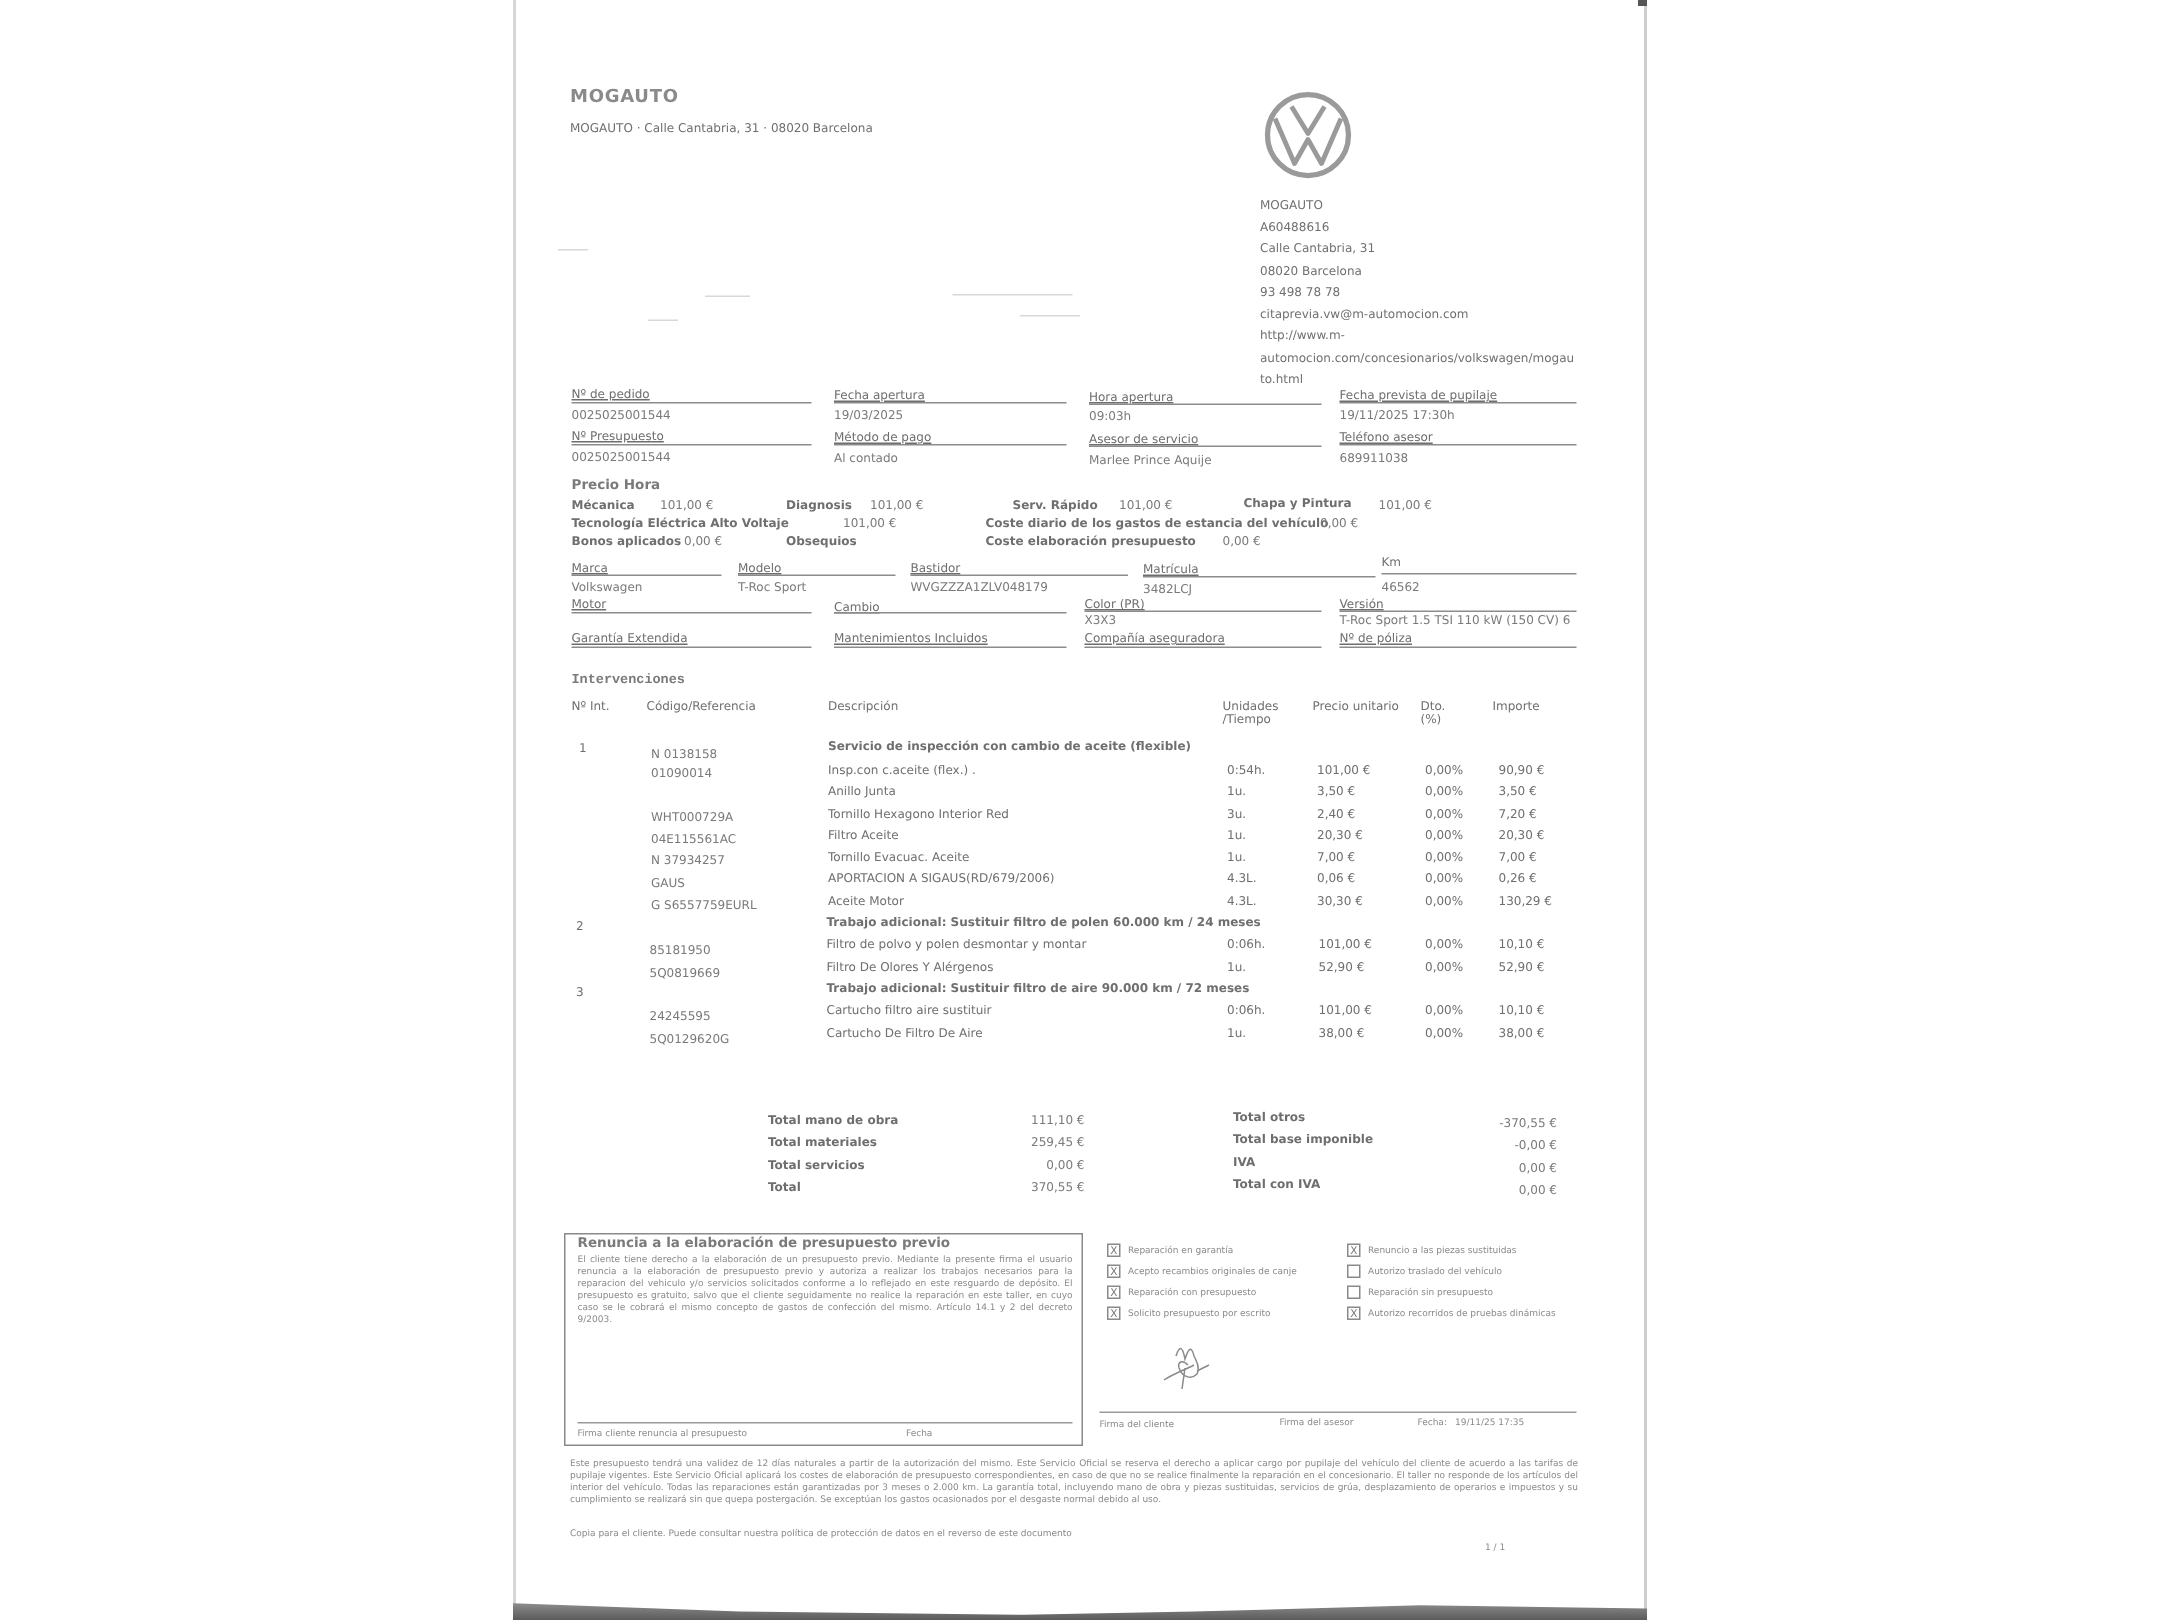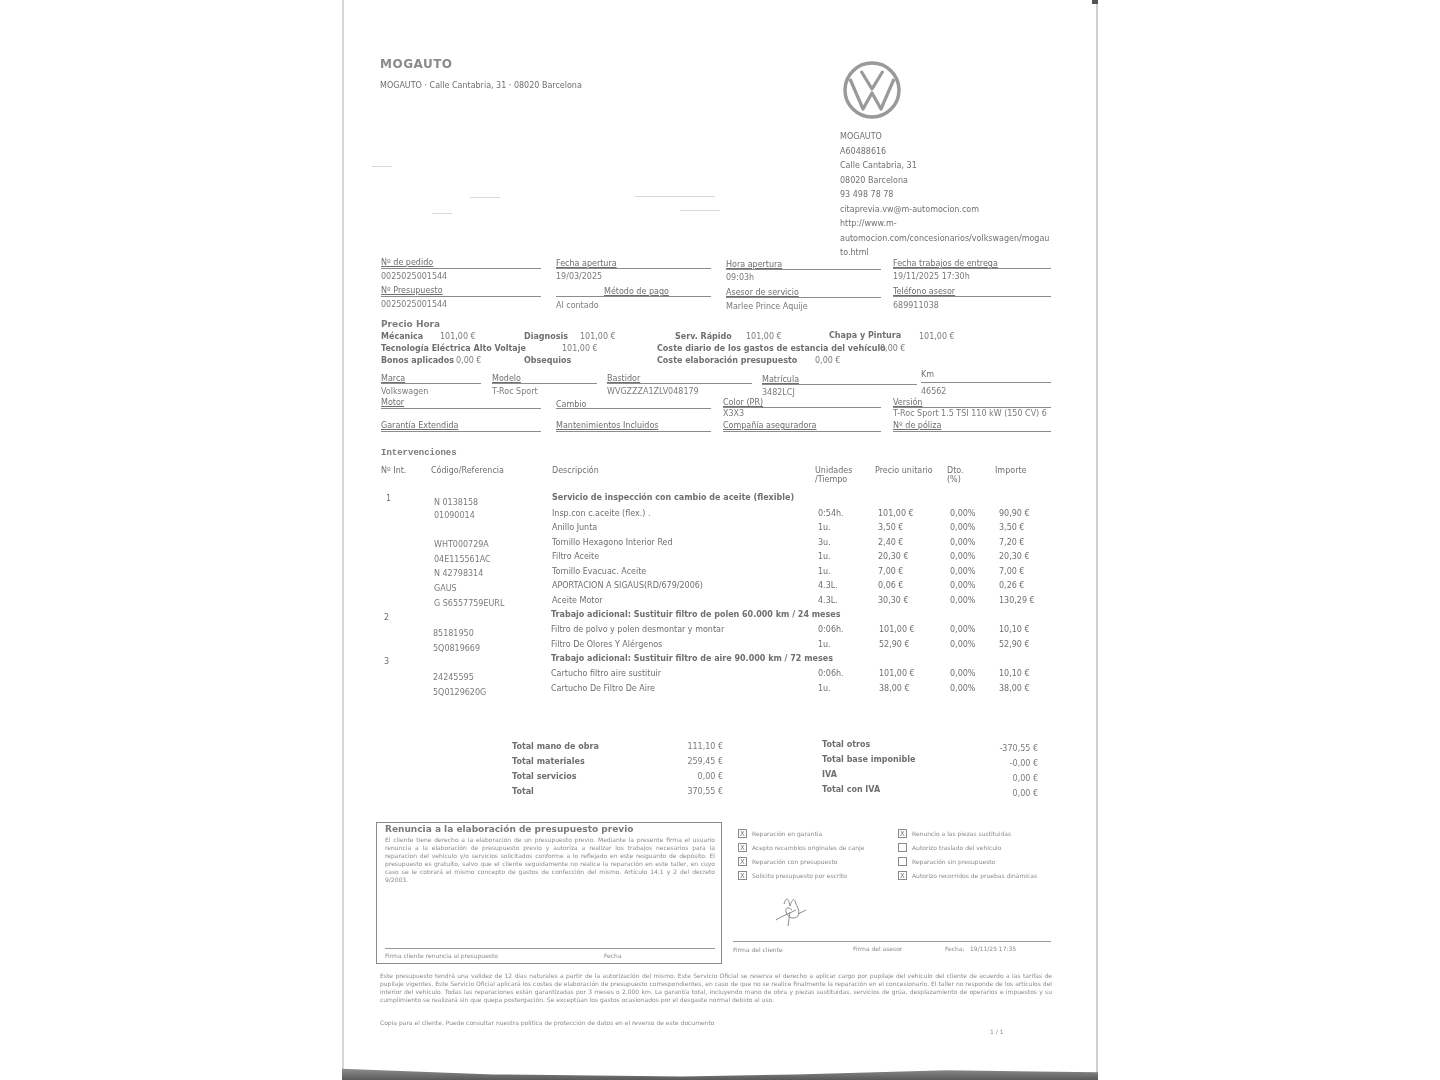--- a/index.html
+++ b/index.html
@@ -78,29 +78,29 @@
 <div class="abs val" style="left:381px;top:272px;">0025025001544</div>
 
 <div class="abs lbl" style="left:556px;top:259px;">Fecha apertura</div>
 <div class="uline" style="left:556px;top:268px;width:155px;"></div>
 <div class="abs val" style="left:556px;top:272px;">19/03/2025</div>
 
 <div class="abs lbl" style="left:726px;top:260px;">Hora apertura</div>
 <div class="uline" style="left:726px;top:269px;width:155px;"></div>
 <div class="abs val" style="left:726px;top:273px;">09:03h</div>
 
-<div class="abs lbl" style="left:893px;top:259px;">Fecha trabajos de entrega</div>
+<div class="abs lbl" style="left:893px;top:259px;">Fecha prevista de pupilaje</div>
 <div class="uline" style="left:893px;top:268px;width:158px;"></div>
 <div class="abs val" style="left:893px;top:272px;">19/11/2025 17:30h</div>
 
 <div class="abs lbl" style="left:381px;top:286px;">Nº Presupuesto</div>
 <div class="uline" style="left:381px;top:296px;width:160px;"></div>
 <div class="abs val" style="left:381px;top:300px;">0025025001544</div>
 
-<div class="abs lbl" style="left:556px;top:287px;margin-left:48px;">Método de pago</div>
+<div class="abs lbl" style="left:556px;top:287px;">Método de pago</div>
 <div class="uline" style="left:556px;top:296px;width:155px;"></div>
 <div class="abs val" style="left:556px;top:301px;">Al contado</div>
 
 <div class="abs lbl" style="left:726px;top:288px;">Asesor de servicio</div>
 <div class="uline" style="left:726px;top:297px;width:155px;"></div>
 <div class="abs val" style="left:726px;top:302px;">Marlee Prince Aquije</div>
 
 <div class="abs lbl" style="left:893px;top:287px;">Teléfono asesor</div>
 <div class="uline" style="left:893px;top:296px;width:158px;"></div>
 <div class="abs val" style="left:893px;top:301px;">689911038</div>
@@ -216,21 +216,21 @@
 </div>
 <div>
   <div class="abs ref" style="left:434px;top:555px;">04E115561AC</div>
   <div class="abs t" style="left:552px;top:552px;">Filtro Aceite</div>
   <div class="abs t" style="left:818px;top:552px;">1u.</div>
   <div class="abs t" style="left:878px;top:552px;">20,30 €</div>
   <div class="abs t" style="left:950px;top:552px;">0,00%</div>
   <div class="abs t" style="left:999px;top:552px;">20,30 €</div>
 </div>
 <div>
-  <div class="abs ref" style="left:434px;top:569px;">N  42798314</div>
+  <div class="abs ref" style="left:434px;top:569px;">N  37934257</div>
   <div class="abs t" style="left:552px;top:567px;">Tornillo Evacuac. Aceite</div>
   <div class="abs t" style="left:818px;top:567px;">1u.</div>
   <div class="abs t" style="left:878px;top:567px;">7,00 €</div>
   <div class="abs t" style="left:950px;top:567px;">0,00%</div>
   <div class="abs t" style="left:999px;top:567px;">7,00 €</div>
 </div>
 <div>
   <div class="abs ref" style="left:434px;top:584px;">GAUS</div>
   <div class="abs t" style="left:552px;top:581px;">APORTACION A SIGAUS(RD/679/2006)</div>
   <div class="abs t" style="left:818px;top:581px;">4.3L.</div>

